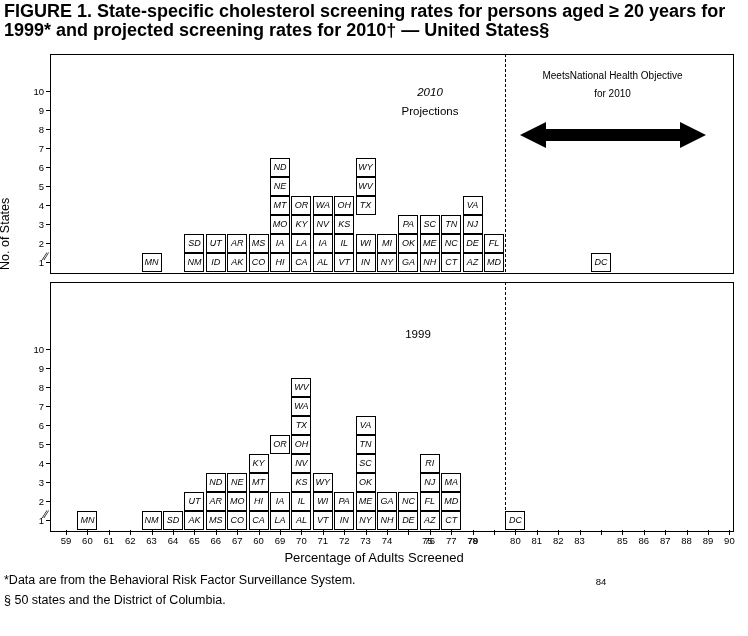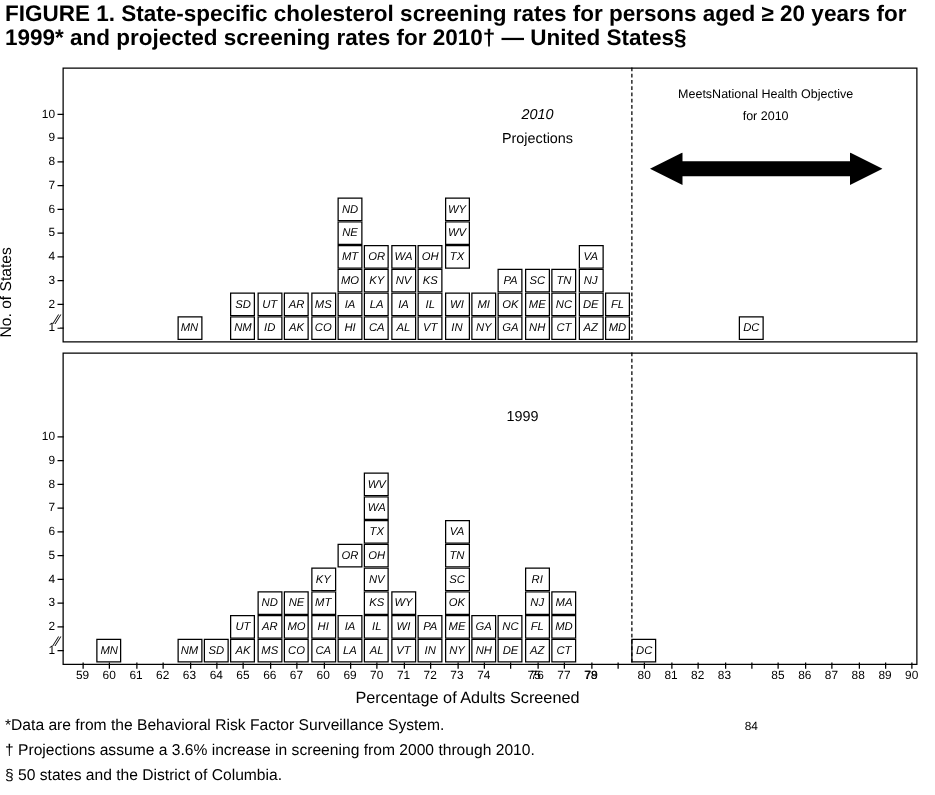--- a/index.html
+++ b/index.html
@@ -82,21 +82,20 @@
 <div class="note" style="left:500px;top:86px;width:225px;">for 2010</div>
 
 <div class="arrow-wrap" style="left:520px;top:122px;">
   <svg width="186" height="26" viewBox="0 0 186 26">
     <polygon points="0,13 26,0 26,7 160,7 160,0 186,13 160,26 160,19 26,19 26,26" fill="#000"></polygon>
   </svg>
 </div>
 
 <div class="footnotes">
   <div>*Data are from the Behavioral Risk Factor Surveillance System.</div>
-  <div>† Projections assume a 3.6% increase in screening from 2000 through 2010.</div>
   <div>§ 50 states and the District of Columbia.</div>
 </div>
 
 <div class="cell" style="left: 141.6px; top: 253px;">MN</div>
 <div class="cell" style="left: 184.4px; top: 253px;">NM</div>
 <div class="cell" style="left: 184.4px; top: 234px;">SD</div>
 <div class="cell" style="left: 205.8px; top: 253px;">ID</div>
 <div class="cell" style="left: 205.8px; top: 234px;">UT</div>
 <div class="cell" style="left: 227.2px; top: 253px;">AK</div>
 <div class="cell" style="left: 227.2px; top: 234px;">AR</div>

